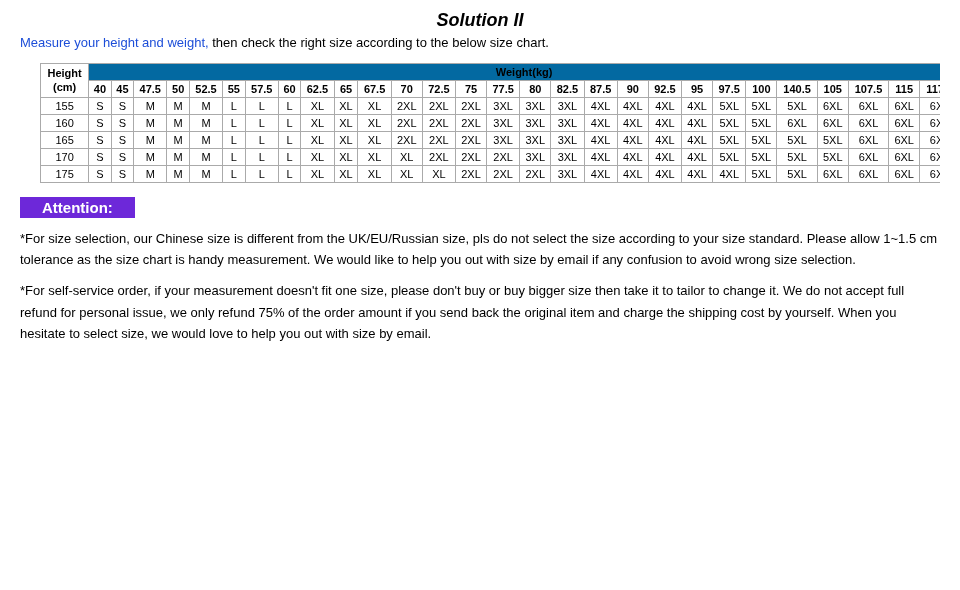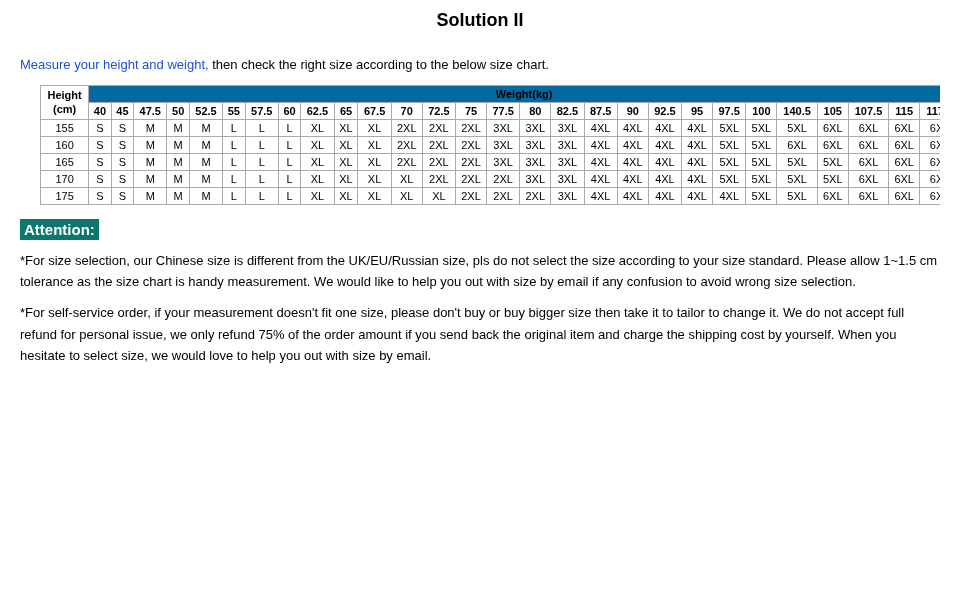--- a/index.html
+++ b/index.html
@@ -9,21 +9,22 @@
       background: #fff;
       color: #000;
       width: 960px;
       min-height: 590px;
       padding: 10px 20px;
     }
     .title {
       text-align: center;
       font-size: 18px;
       font-weight: bold;
-      margin-bottom: 24px;
+      margin-bottom: 2px;
+      font-style: italic;
     }
     .subtitle {
       font-size: 13px;
       margin-bottom: 10px;
       line-height: 1.5;
     }
     .subtitle .highlight {
       color: #1d4ed8;
       font-weight: normal;
     }
@@ -55,25 +56,25 @@
       font-weight: bold;
     }
     table .row-height {
       font-weight: normal;
     }
     .attention-section {
       margin-top: 10px;
     }
     .attention-label {
       display: inline-block;
-      background: #0f766e;
+      background: #6d28d9;
       color: #fff;
       font-weight: bold;
       font-size: 15px;
-      padding: 2px 4px;
+      padding: 2px 22px;
       margin-bottom: 10px;
     }
     .attention-text {
       font-size: 13px;
       line-height: 1.65;
       margin-bottom: 10px;
     }
     .attention-text .bold {
       font-weight: normal;
       margin-top: 36px;

